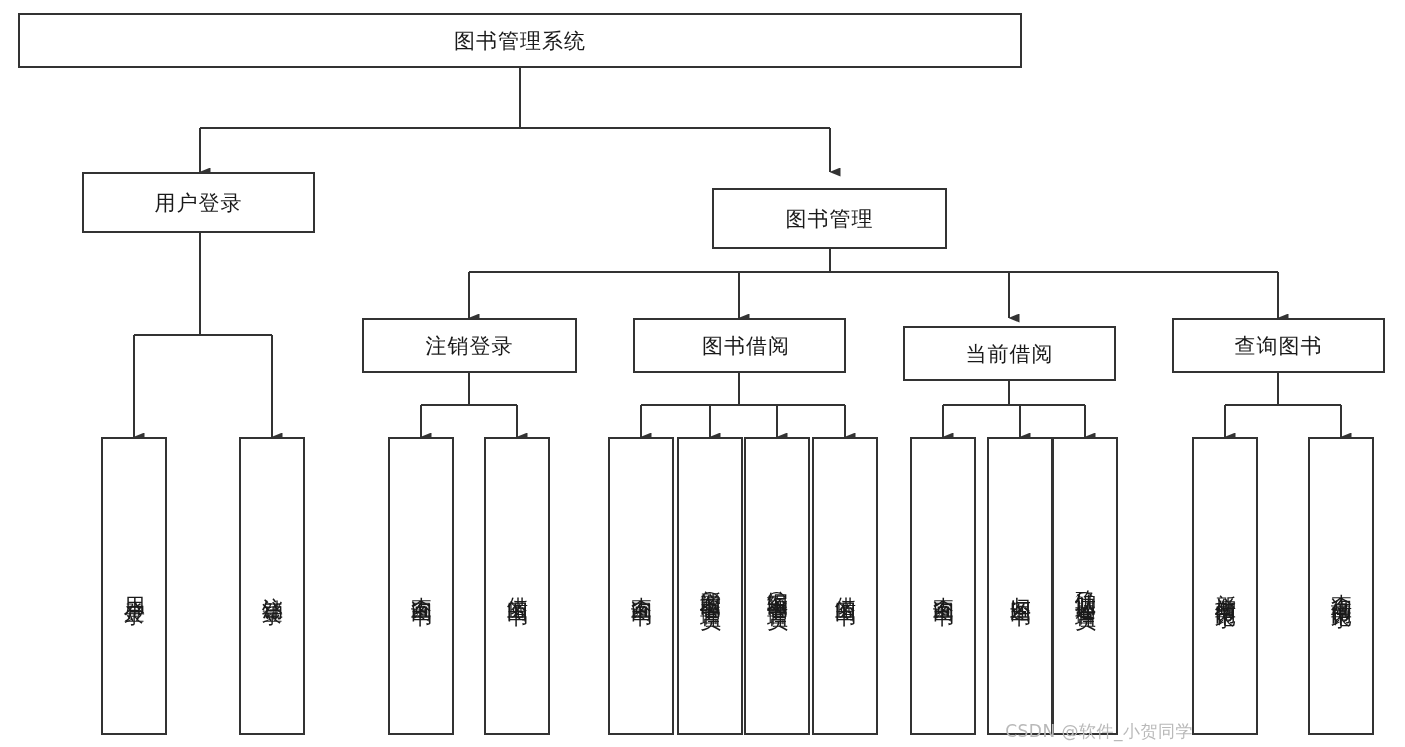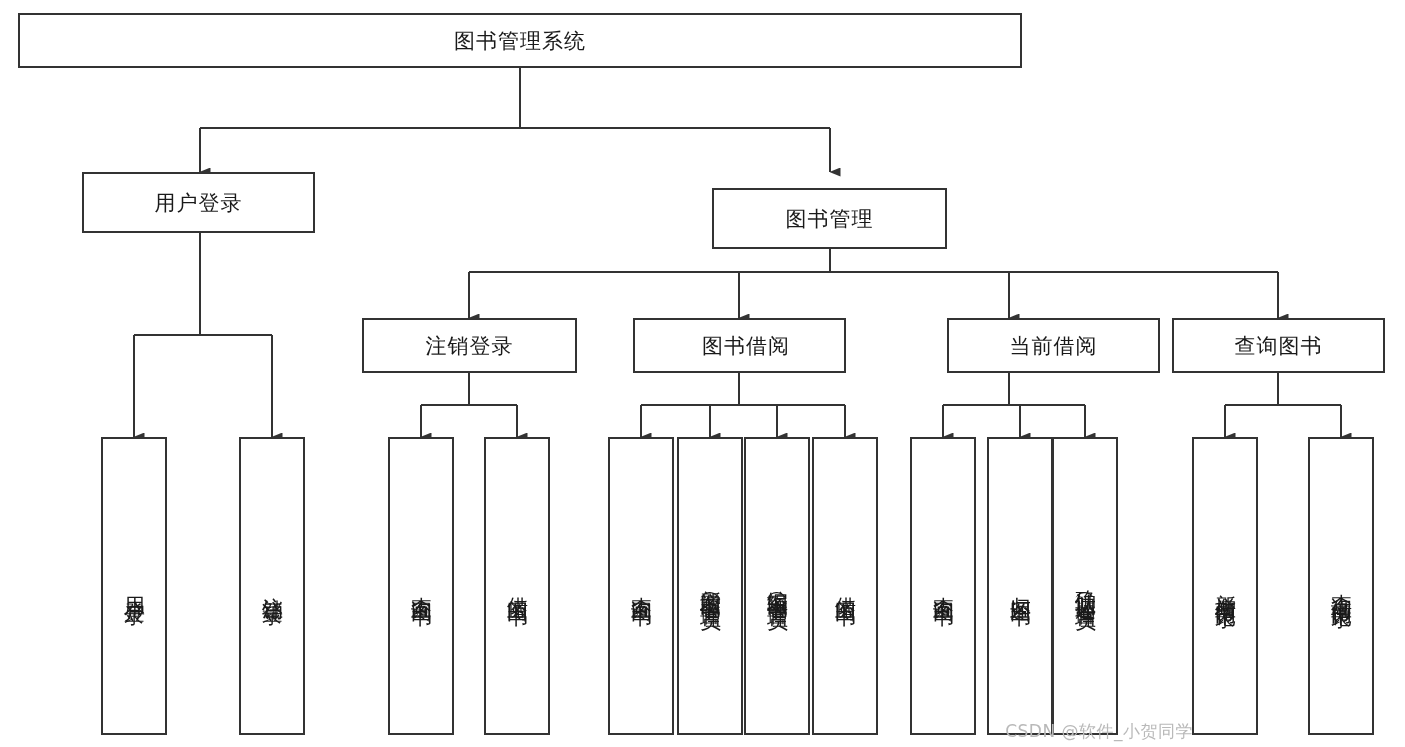--- a/index.html
+++ b/index.html
@@ -121,21 +121,21 @@
       </div>
       <div class="node horizontal" style="left: 712px; top: 188px; width: 235px; height: 61px;">
         <span class="nlabel">图书管理</span>
       </div>
       <div class="node horizontal" style="left: 362px; top: 318px; width: 215px; height: 55px;">
         <span class="nlabel">注销登录</span>
       </div>
       <div class="node horizontal" style="left: 633px; top: 318px; width: 213px; height: 55px; padding-left: 13px;">
         <span class="nlabel">图书借阅</span>
       </div>
-      <div class="node horizontal" style="left: 903px; top: 318px; width: 213px; height: 55px; margin-left: 44px;">
+      <div class="node horizontal" style="left: 903px; top: 326px; width: 213px; height: 55px;">
         <span class="nlabel">当前借阅</span>
       </div>
       <div class="node horizontal" style="left: 1172px; top: 318px; width: 213px; height: 55px;">
         <span class="nlabel">查询图书</span>
       </div>
       <div class="node vertical" style="left: 101px; top: 437px; width: 66px; height: 298px;">
         <span class="nlabel">用户登录</span>
       </div>
       <div class="node vertical" style="left: 239px; top: 437px; width: 66px; height: 298px;">
         <span class="nlabel">注销登录</span>

